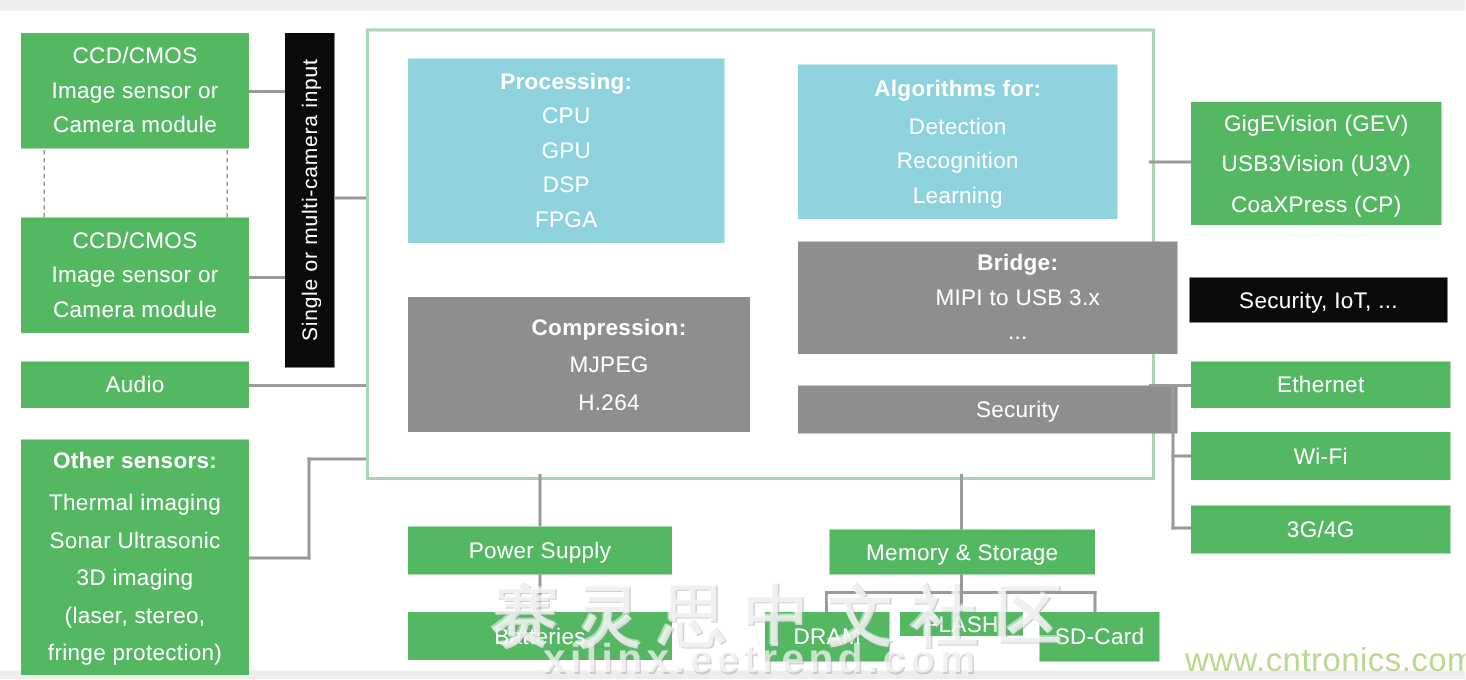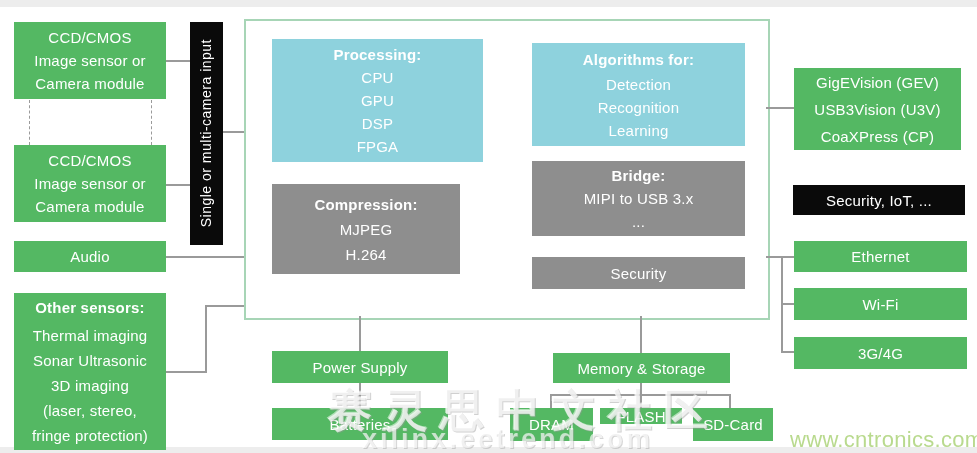--- a/index.html
+++ b/index.html
@@ -8,21 +8,21 @@
     font-family:"Liberation Sans",sans-serif;-webkit-font-smoothing:antialiased;
   }
   .edge-strip{position:absolute;left:0;width:977px;background:#ededed;}
   .box{
     position:absolute;color:#ffffff;display:flex;flex-direction:column;
     align-items:center;justify-content:center;text-align:center;
     font-size:15px;line-height:23px;letter-spacing:.2px;
   }
   .green{background:#54b863;}
   .blue{background:#8ed2dd;}
-  .gray{background:#8e8e8e;}
+  .gray{background:#8e8e8e;padding-left:40px;}
   .black{background:#0a0a0a;}
   .bold{font-weight:bold;}
   .soc-frame{position:absolute;border:2px solid #a7d5b6;background:#ffffff;}
   .hline{position:absolute;height:2px;background:#9a9a9a;}
   .vline{position:absolute;width:2px;background:#9a9a9a;}
   .vdash{position:absolute;width:0;border-left:1px dashed #9a9a9a;}
   .rotated{
     writing-mode:vertical-rl;transform:rotate(180deg);
     font-size:14px;letter-spacing:.5px;white-space:nowrap;
   }
@@ -98,21 +98,21 @@
   <div class="soc-frame" style="left:244px;top:19px;width:522px;height:297px;"></div>
 
   <div class="box blue" style="left:272px;top:39px;width:211px;height:123px;">
     <div class="bold">Processing:</div>
     <div>CPU</div>
     <div>GPU</div>
     <div>DSP</div>
     <div>FPGA</div>
   </div>
 
-  <div class="box gray lh25" style="left:272px;top:184px;width:188px;height:90px;">
+  <div class="box gray lh25" style="left:272px;top:198px;width:188px;height:90px;">
     <div class="bold">Compression:</div>
     <div>MJPEG</div>
     <div>H.264</div>
   </div>
 
   <div class="box blue" style="left:532px;top:43px;width:213px;height:103px;">
     <div class="bold" style="margin-bottom:2px;">Algorithms for:</div>
     <div>Detection</div>
     <div>Recognition</div>
     <div>Learning</div>

